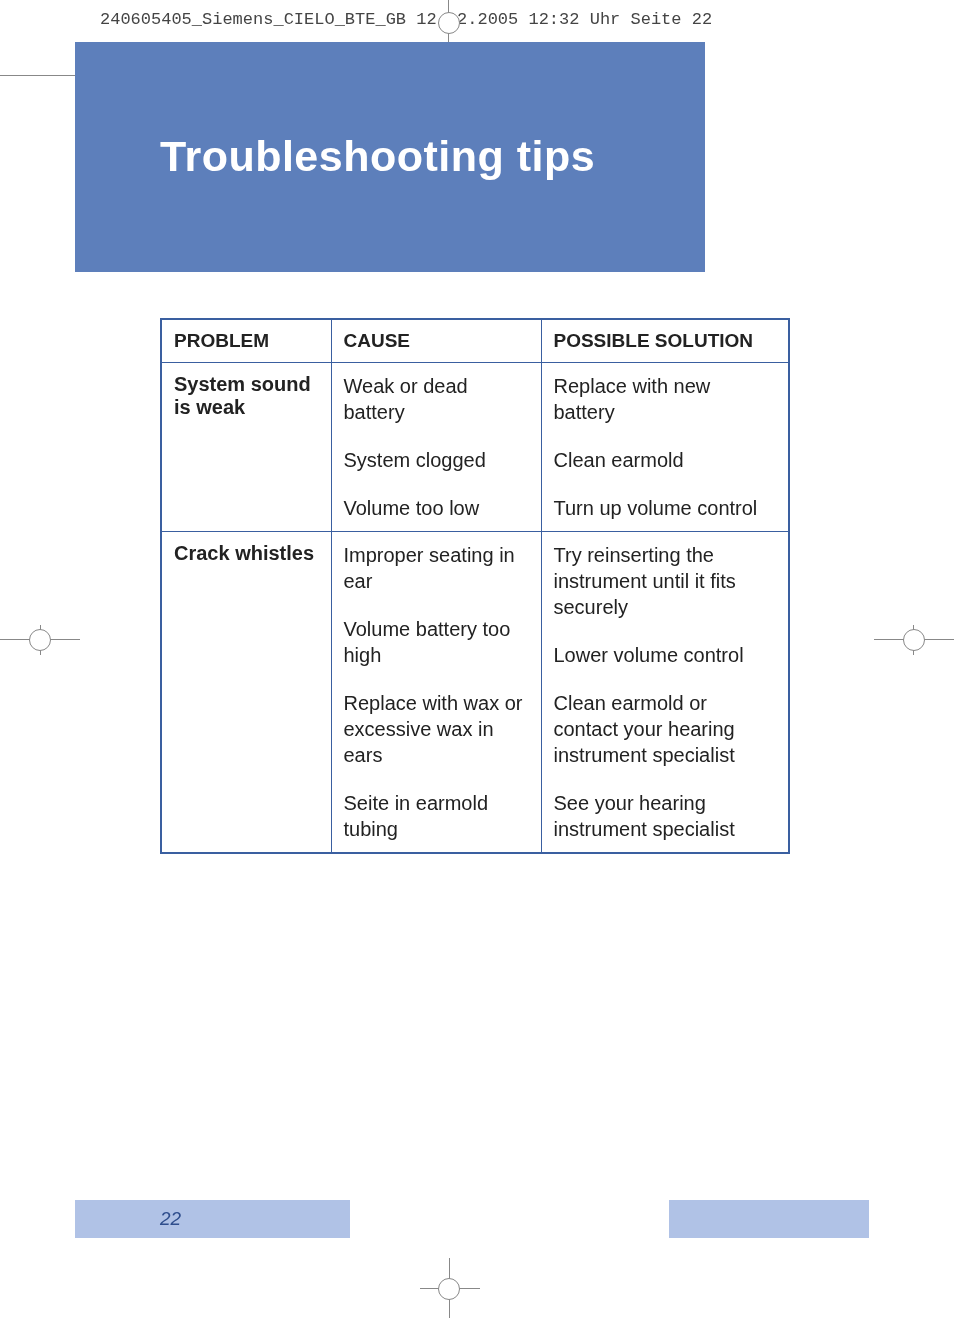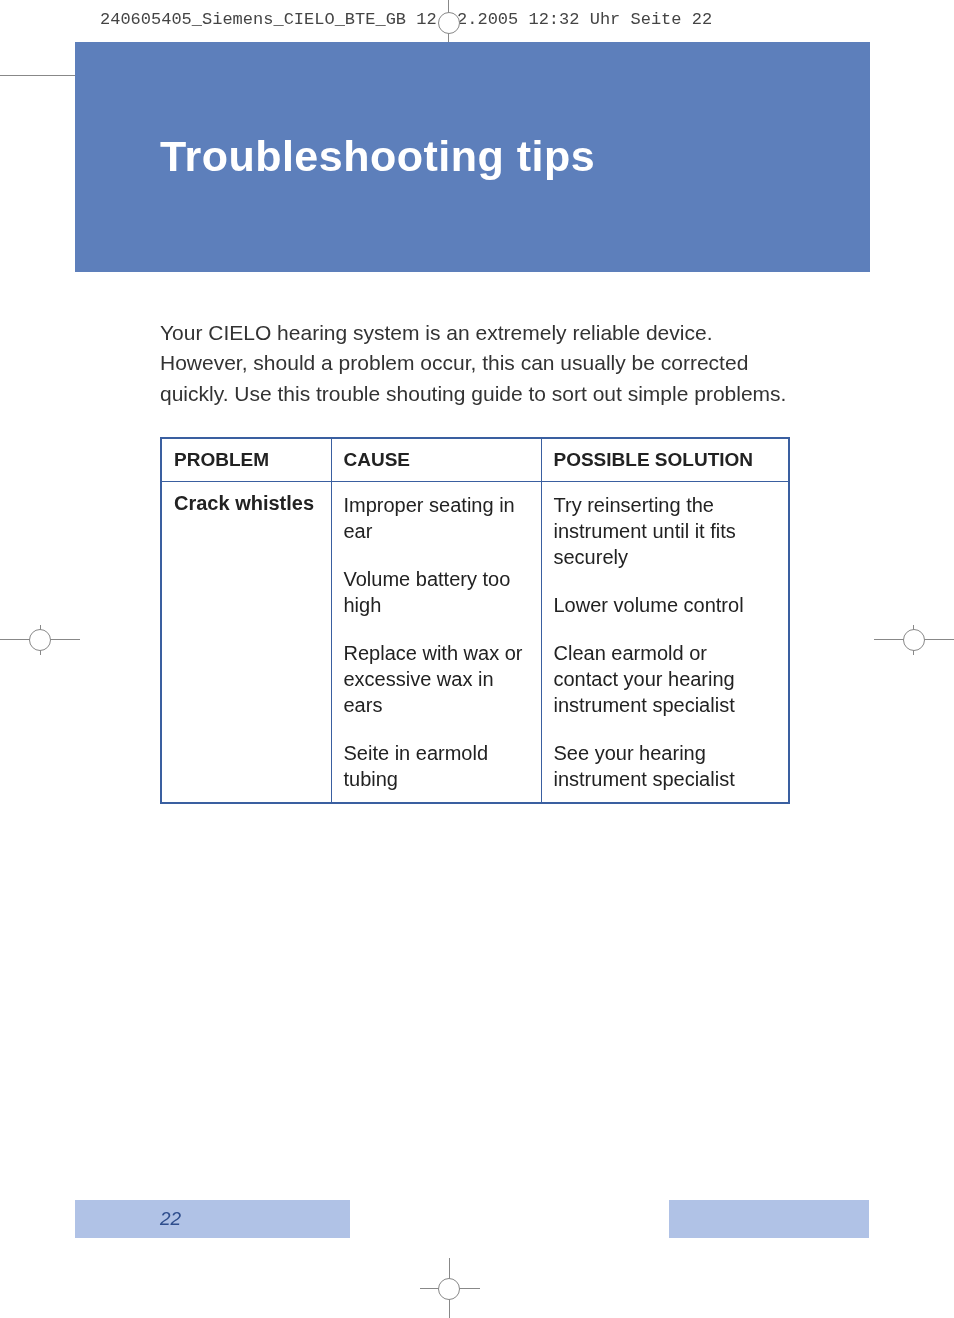--- a/index.html
+++ b/index.html
@@ -70,21 +70,21 @@
     width:60px; height:60px;
   }
   .crop-bottom .vline { position:absolute; left:29px; bottom:0; width:1px; height:60px; background:#888; }
   .crop-bottom .hline { position:absolute; left:0; bottom:29px; width:60px; height:1px; background:#888; }
   .crop-bottom .circ { position:absolute; left:18px; bottom:18px; width:22px; height:22px; border:1px solid #888; border-radius:50%; background:#fff; }
 
   .title-banner {
     position: absolute;
     top: 42px;
     left: 75px;
-    width: 795px;
+    width: 630px;
     height: 230px;
     background: #5d7fbb;
     padding: 90px 0 0 85px;
   }
   .title-banner h1 {
     color: #fff;
     font-weight: 600;
     font-size: 43px;
     letter-spacing: 0.5px;
   }
@@ -165,32 +165,44 @@
   <div class="hline"></div>
     <div class="vline"></div>
     <div class="circ"></div>
 </div>
 
 <div class="title-banner">
   <h1>Troubleshooting tips</h1>
 </div>
 
 <div class="content">
-  <p class="intro">Your CIELO hearing system is an extremely reliable device. However, should a problem occur, this can usually be corrected quickly. Use this trouble shouting guide to sort out simple problems.</p>
 
   <table class="trouble">
     <thead>
       <tr>
         <th>PROBLEM</th>
         <th>CAUSE</th>
         <th>POSSIBLE SOLUTION</th>
       </tr>
     </thead>
     <tbody>
       <tr>
+        <td class="problem-cell">System sound is weak</td>
+        <td class="cause-cell">
+          <div class="cell-block">Weak or dead battery</div>
+          <div class="cell-block">System  clogged</div>
+          <div class="cell-block">Volume too low</div>
+        </td>
+        <td>
+          <div class="cell-block">Replace with new battery</div>
+          <div class="cell-block">Clean earmold</div>
+          <div class="cell-block">Turn up volume control</div>
+        </td>
+      </tr>
+      <tr>
         <td class="problem-cell">Crack whistles</td>
         <td class="cause-cell">
           <div class="cell-block">Improper seating in ear</div>
           <div class="cell-block">Volume battery too high</div>
           <div class="cell-block">Replace with wax or excessive wax in ears</div>
           <div class="cell-block">Seite in earmold tubing</div>
         </td>
         <td>
           <div class="cell-block">Try reinserting the instrument until it fits securely</div>
           <div class="cell-block">Lower volume control</div>

